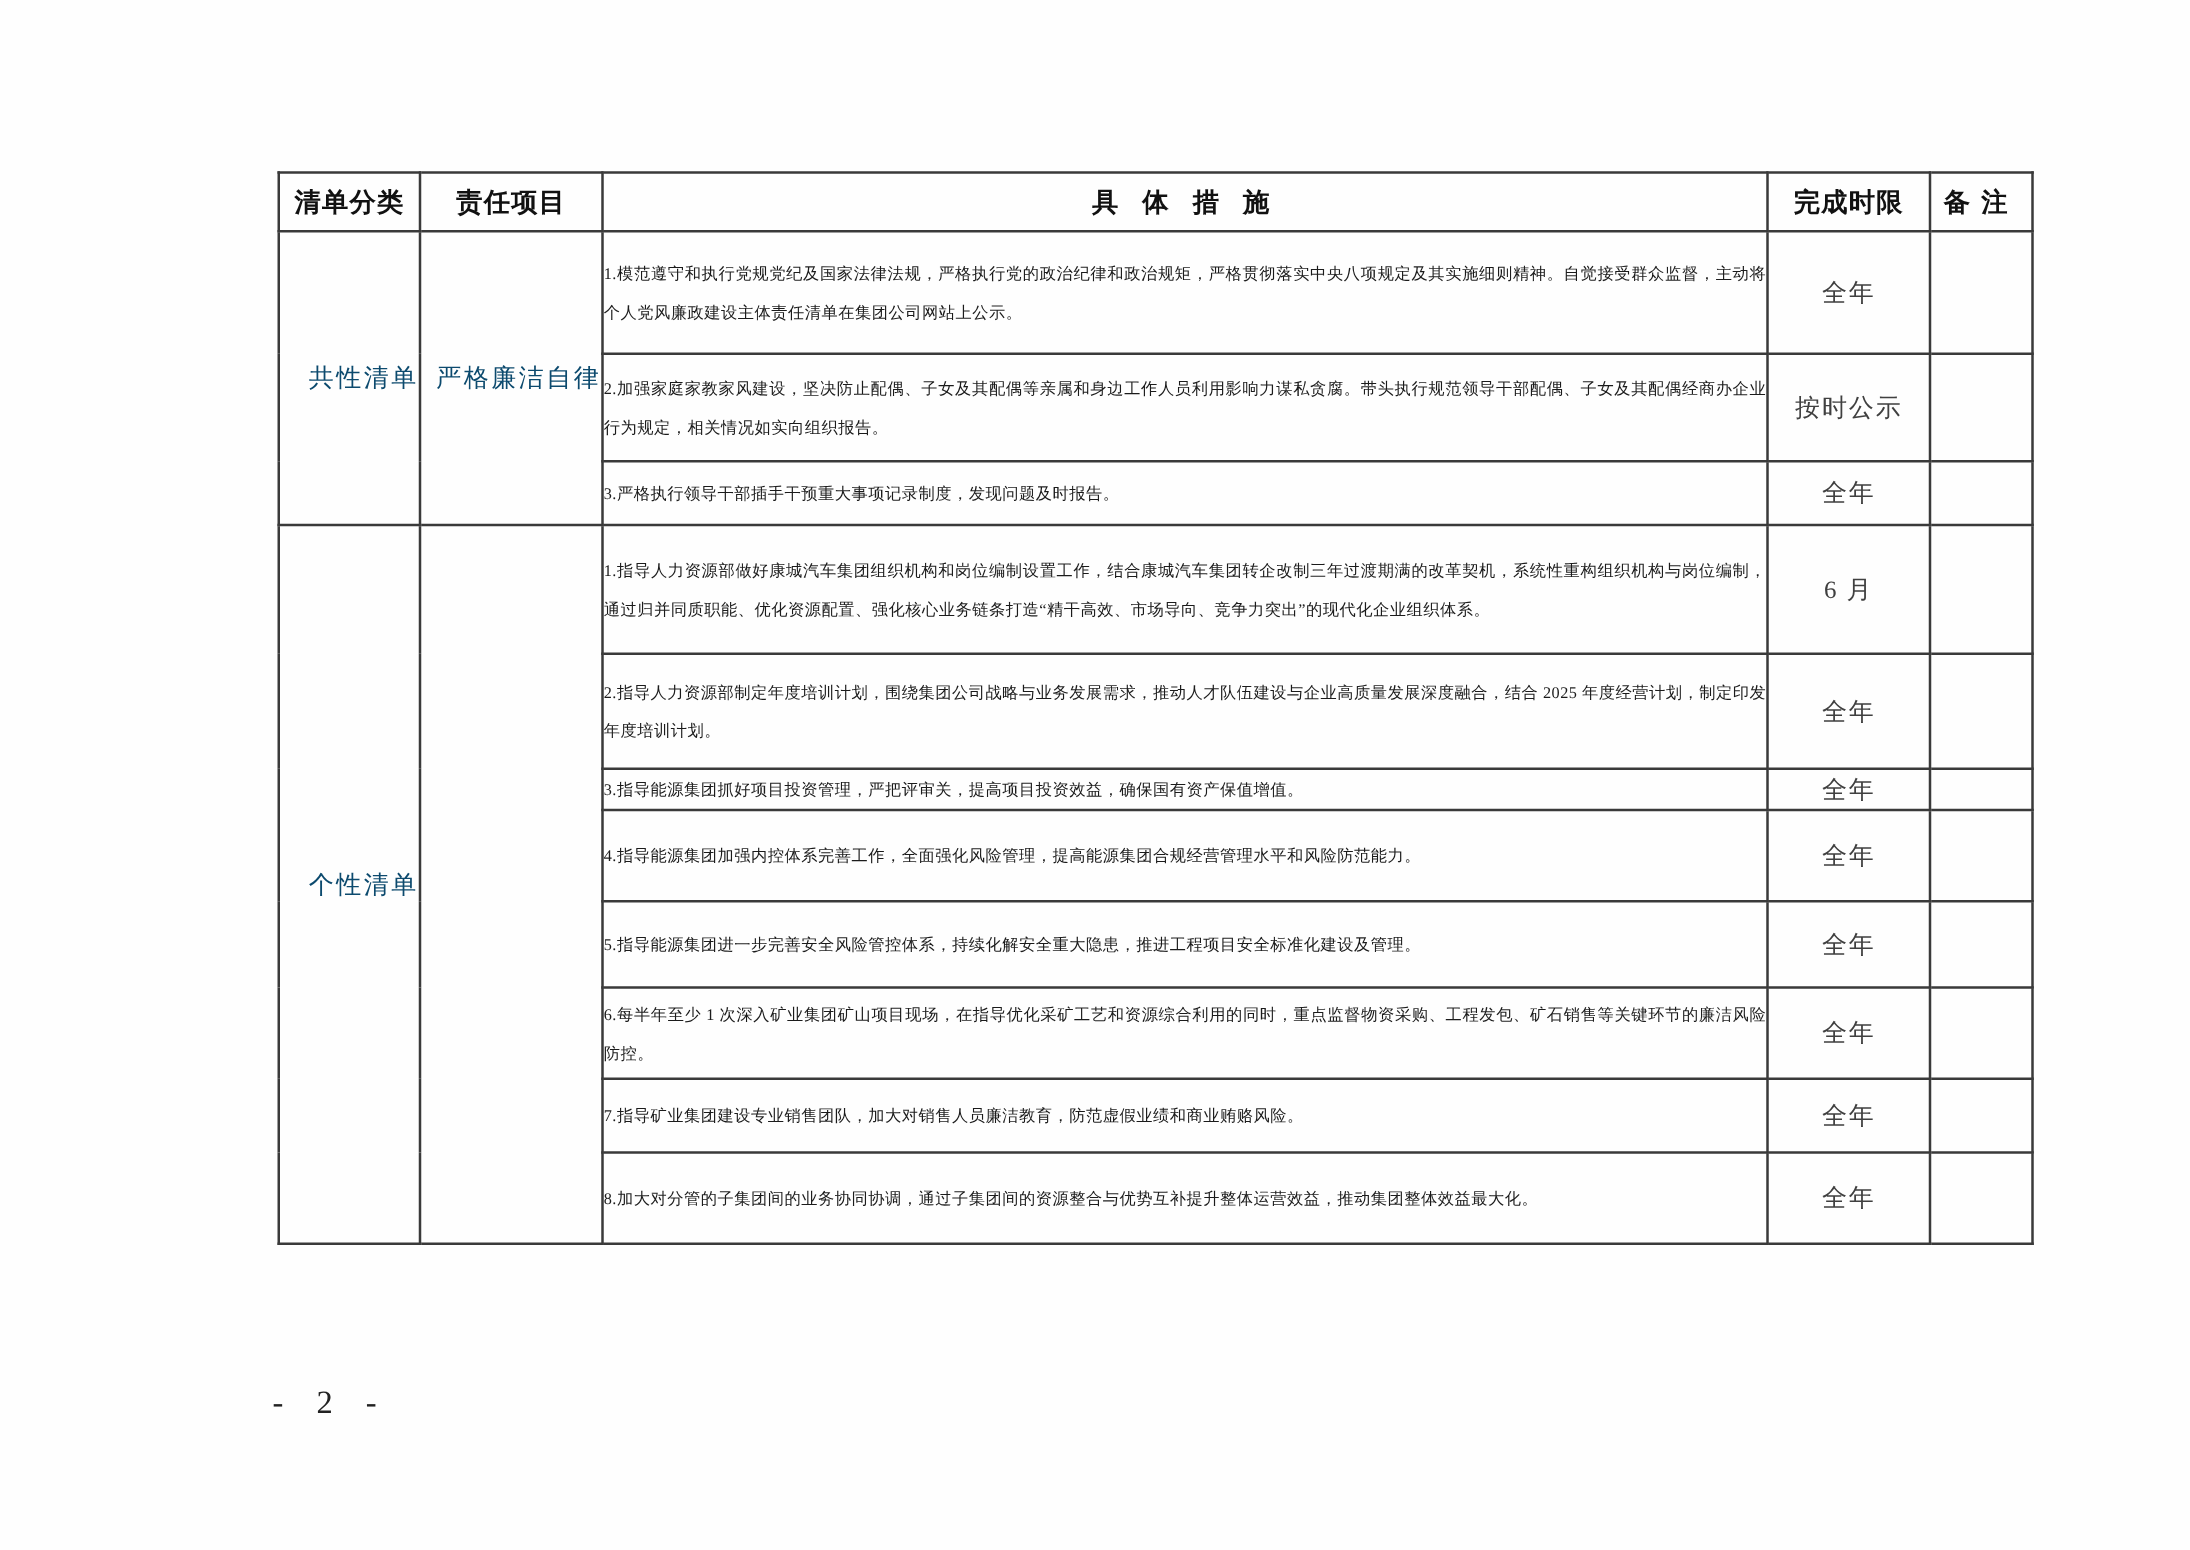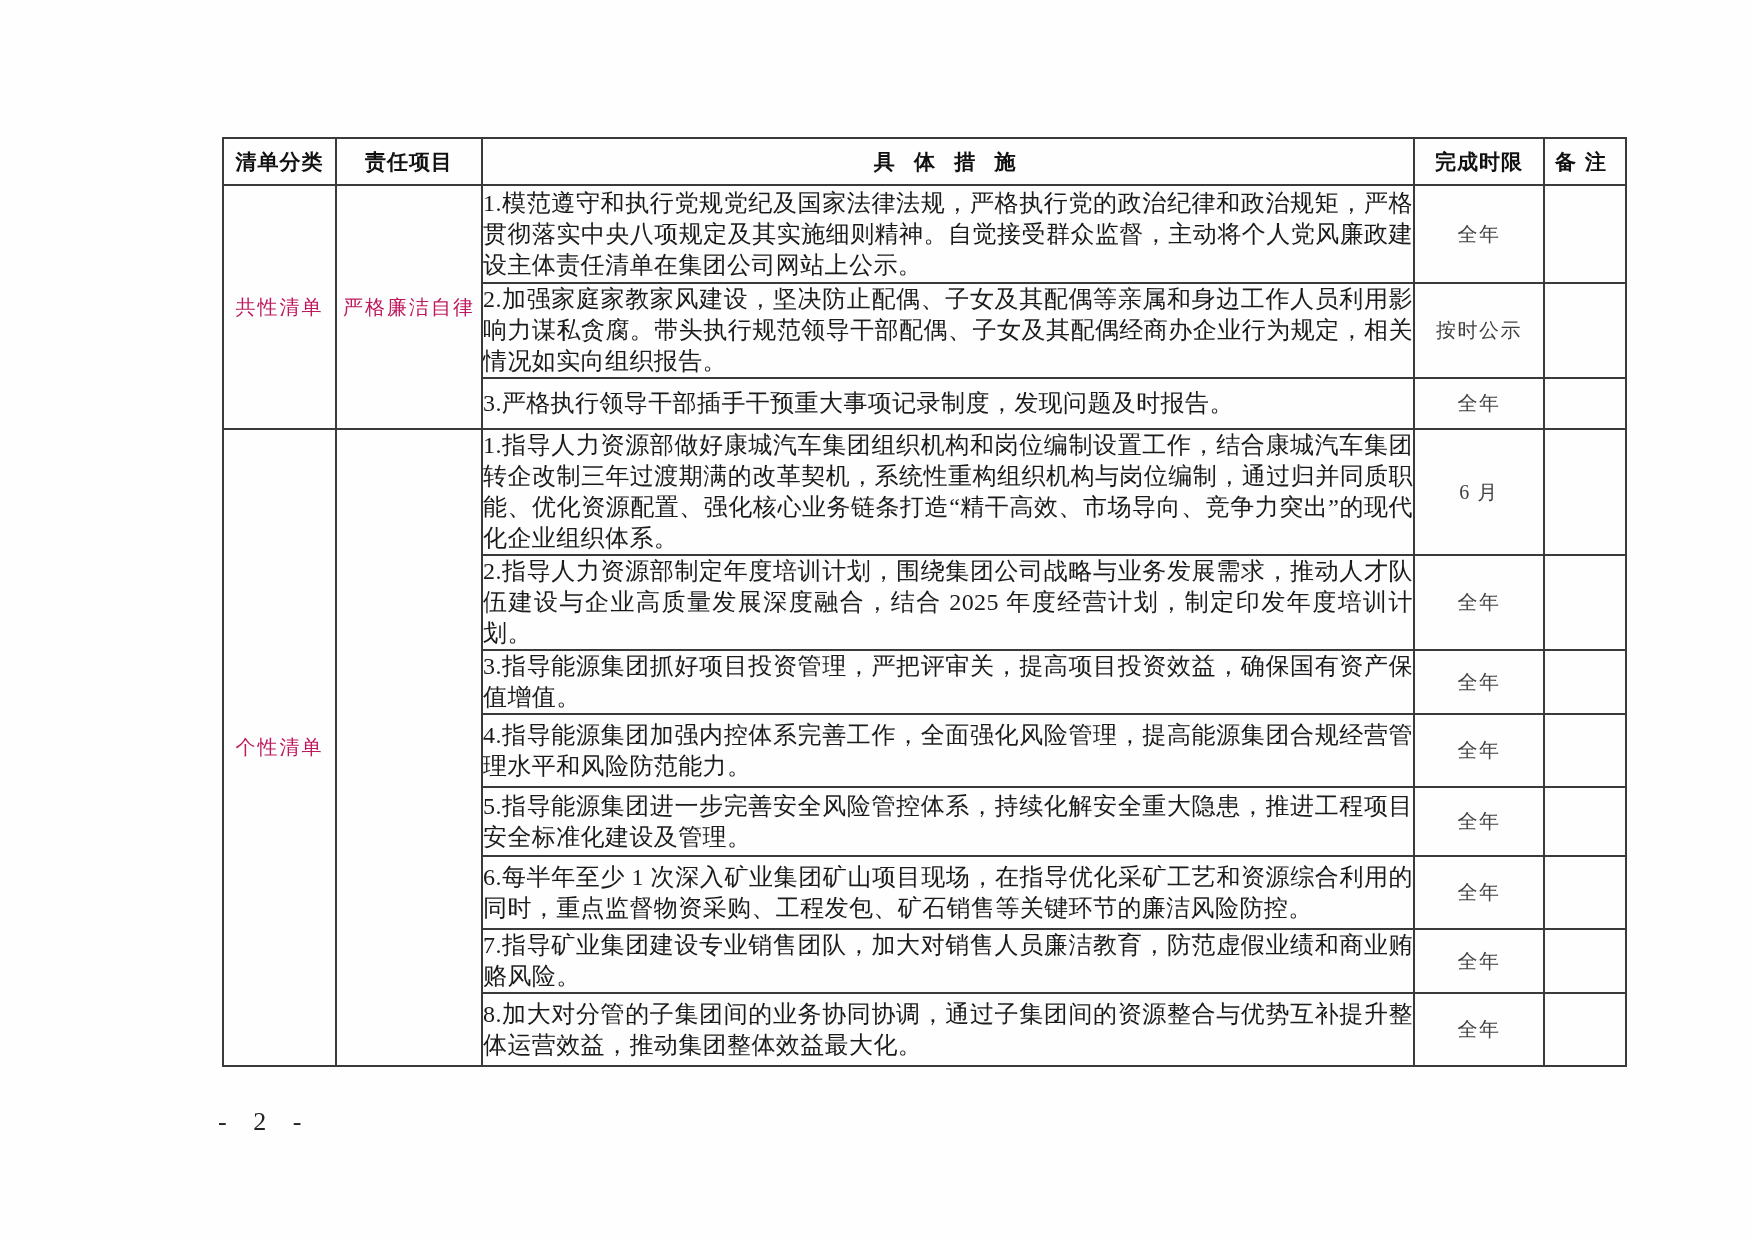--- a/index.html
+++ b/index.html
@@ -38,31 +38,31 @@
     font-size: 21px;
     font-weight: bold;
     text-align: center;
     vertical-align: middle;
     letter-spacing: 1px;
     color: #111;
   }
   th.hdr-measures { letter-spacing: 7px; }
   th.hdr-note { letter-spacing: 9px; }
   td.cat, td.proj {
-    text-align: center;
+    text-align: right;
     vertical-align: middle;
     font-size: 20px;
     letter-spacing: 2px;
-    color: #be185d;
+    color: #0c4a6e;
     border-radius: 11px;
   }
   td.measure {
     text-align: justify;
     vertical-align: middle;
-    font-size: 24px;
+    font-size: 13px;
     line-height: 31px;
     letter-spacing: 0.4px;
     padding: 6px 12px 6px 14px;
     color: #1b1b1b;
   }
   td.time {
     text-align: center;
     vertical-align: middle;
     font-size: 20px;
     letter-spacing: 1.5px;
@@ -103,21 +103,21 @@
     </thead>
     <tbody>
 
       <tr style="height:98px">
         <td class="cat" rowspan="3">共性清单</td>
         <td class="proj" rowspan="3">严格廉洁自律</td>
         <td class="measure">1.模范遵守和执行党规党纪及国家法律法规，严格执行党的政治纪律和政治规矩，严格贯彻落实中央八项规定及其实施细则精神。自觉接受群众监督，主动将个人党风廉政建设主体责任清单在集团公司网站上公示。</td>
         <td class="time">全年</td>
         <td class="note"></td>
       </tr>
-      <tr style="height:69px">
+      <tr style="height:86px">
         <td class="measure">2.加强家庭家教家风建设，坚决防止配偶、子女及其配偶等亲属和身边工作人员利用影响力谋私贪腐。带头执行规范领导干部配偶、子女及其配偶经商办企业行为规定，相关情况如实向组织报告。</td>
         <td class="time">按时公示</td>
         <td class="note"></td>
       </tr>
       <tr style="height:51px">
         <td class="measure">3.严格执行领导干部插手干预重大事项记录制度，发现问题及时报告。</td>
         <td class="time">全年</td>
         <td class="note"></td>
       </tr>
 

